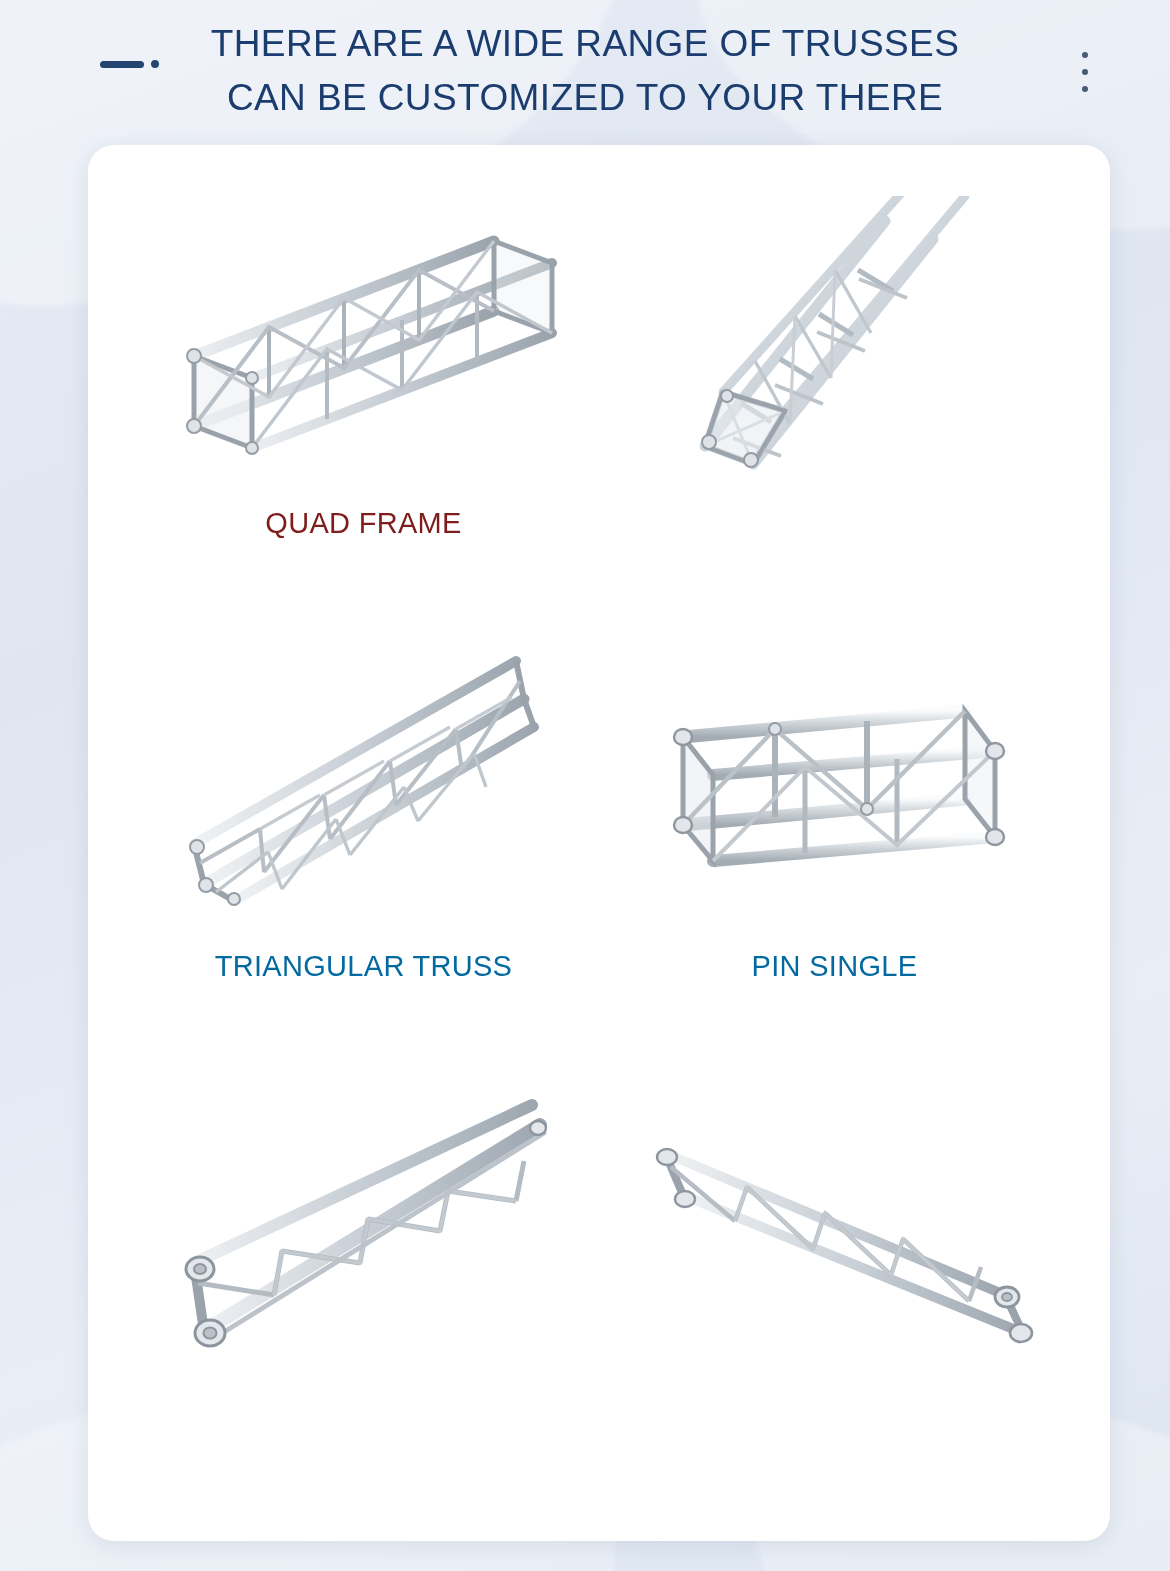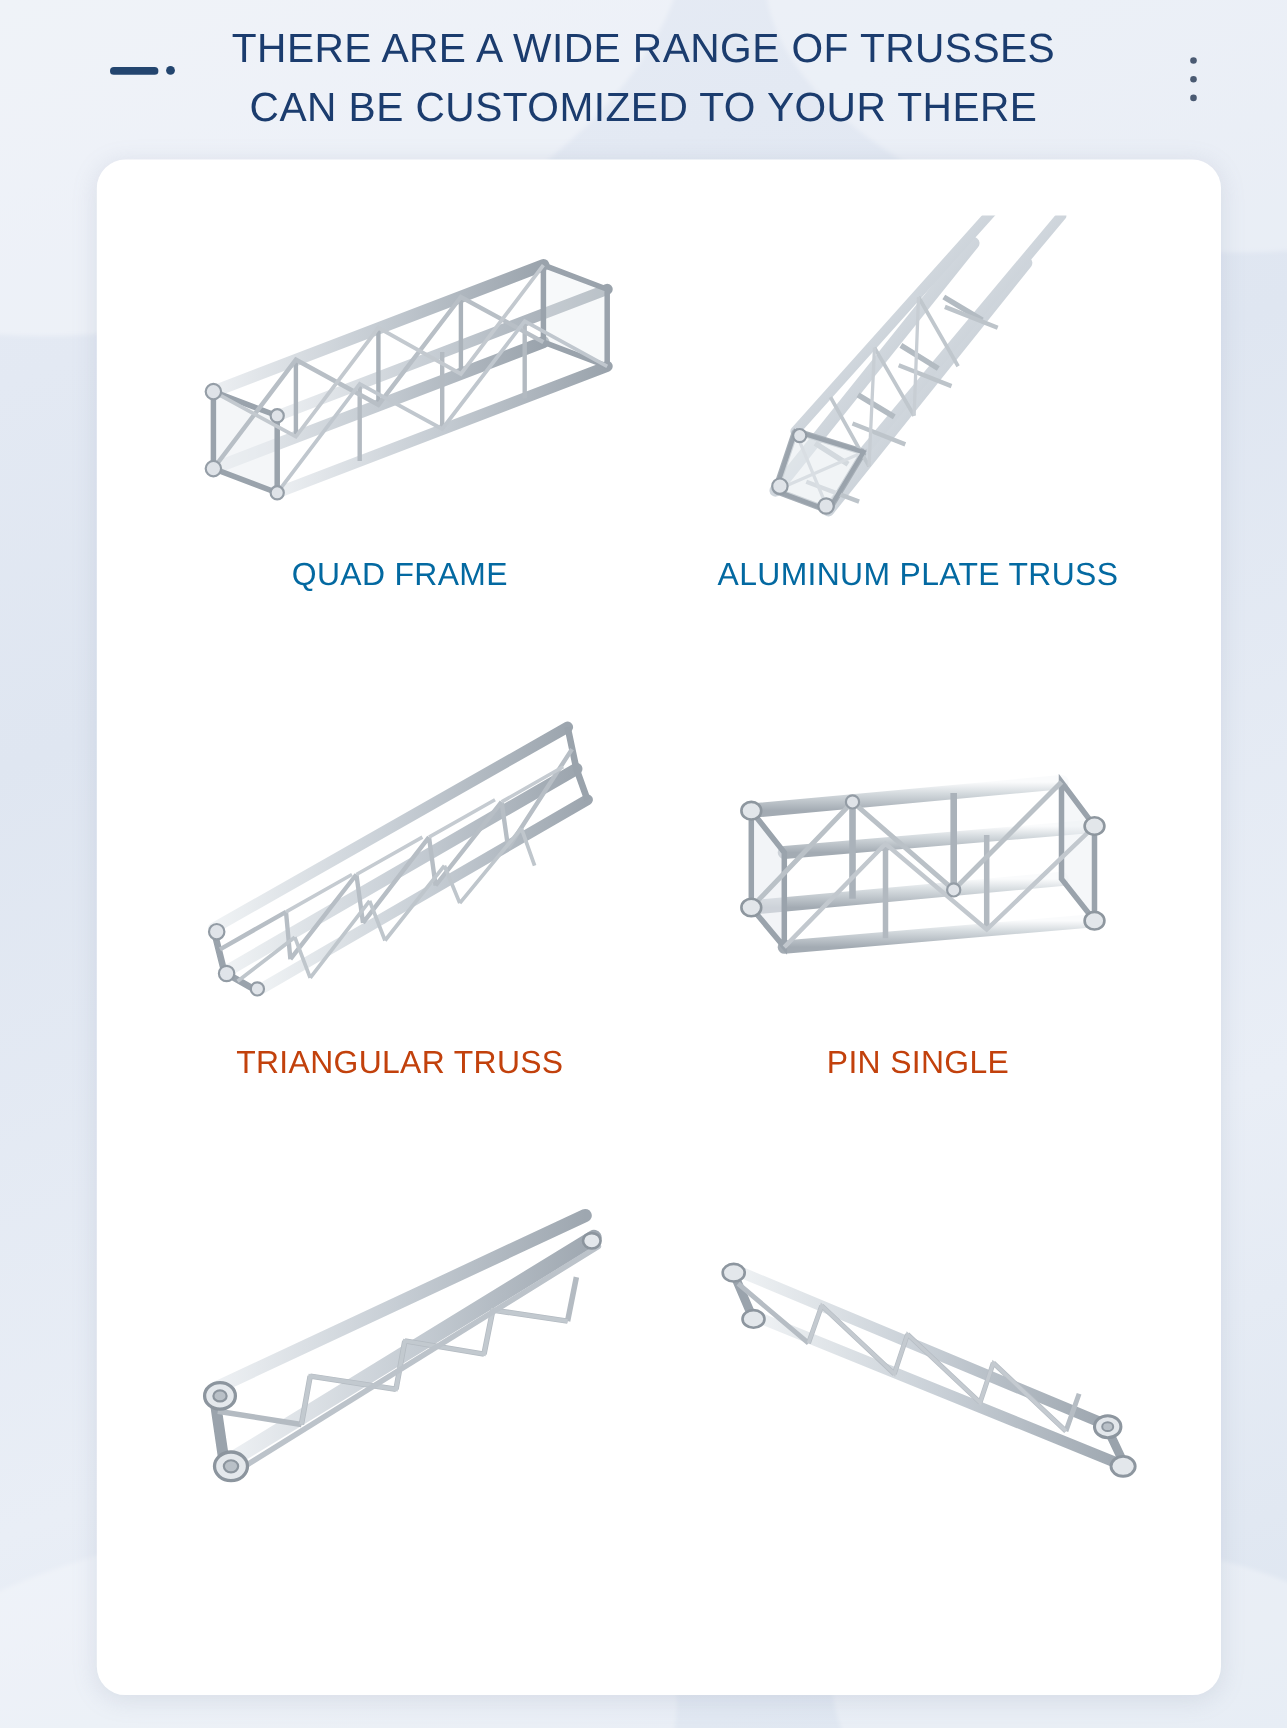--- a/index.html
+++ b/index.html
@@ -117,29 +117,29 @@
   .figure {
     width: 100%;
     height: 320px;
     display: flex;
     align-items: center;
     justify-content: center;
     position: relative;
   }
   .figure svg { display: block; }
   .caption {
-    color: #0369a1;
+    color: #7f1d1d;
     font-size: 29px;
     letter-spacing: 0.3px;
     font-weight: 400;
     text-align: center;
     margin-top: 6px;
     white-space: nowrap;
   }
-  .cap-dark { color: #c2410c; }
+  .cap-dark { color: #0369a1; }
 </style>
 </head>
 <body>
 
 <div class="bg-swoosh swoosh-1"></div>
 <div class="bg-swoosh swoosh-2"></div>
 <div class="bg-swoosh swoosh-3"></div>
 <div class="bg-swoosh swoosh-4"></div>
 
 <div class="header">
@@ -232,21 +232,20 @@
             <path d="M120 165 L155 228 M160 120 L196 182 M200 74 L236 137" stroke="#c0c7cd" stroke-width="3.4"></path>
             <path d="M155 228 L160 120 M196 182 L200 74" stroke="#c8ced4" stroke-width="3"></path>
 
             <path d="M70 250 L88 196 L150 215 L118 268 Z" fill="rgba(232,236,240,0.6)" stroke="#9aa3ac" stroke-width="4"></path>
             <circle cx="74" cy="246" r="7" fill="#dfe3e8" stroke="#939ca5" stroke-width="2"></circle>
             <circle cx="116" cy="264" r="7" fill="#dfe3e8" stroke="#939ca5" stroke-width="2"></circle>
             <circle cx="92" cy="200" r="6" fill="#dfe3e8" stroke="#939ca5" stroke-width="2"></circle>
           </g>
         </svg>
       </div>
-      <div class="caption">ALUMINUM PLATE TRUSS</div>
     </div>
 
     <div class="cell">
       <div class="figure">
         <svg width="400" height="290" viewBox="0 0 400 290">
           <defs>
             <linearGradient id="mt3" x1="0" y1="0" x2="1" y2="0">
               <stop offset="0%" stop-color="#f0f3f5"></stop>
               <stop offset="50%" stop-color="#c8cfd6"></stop>
               <stop offset="100%" stop-color="#9ca5ae"></stop>

